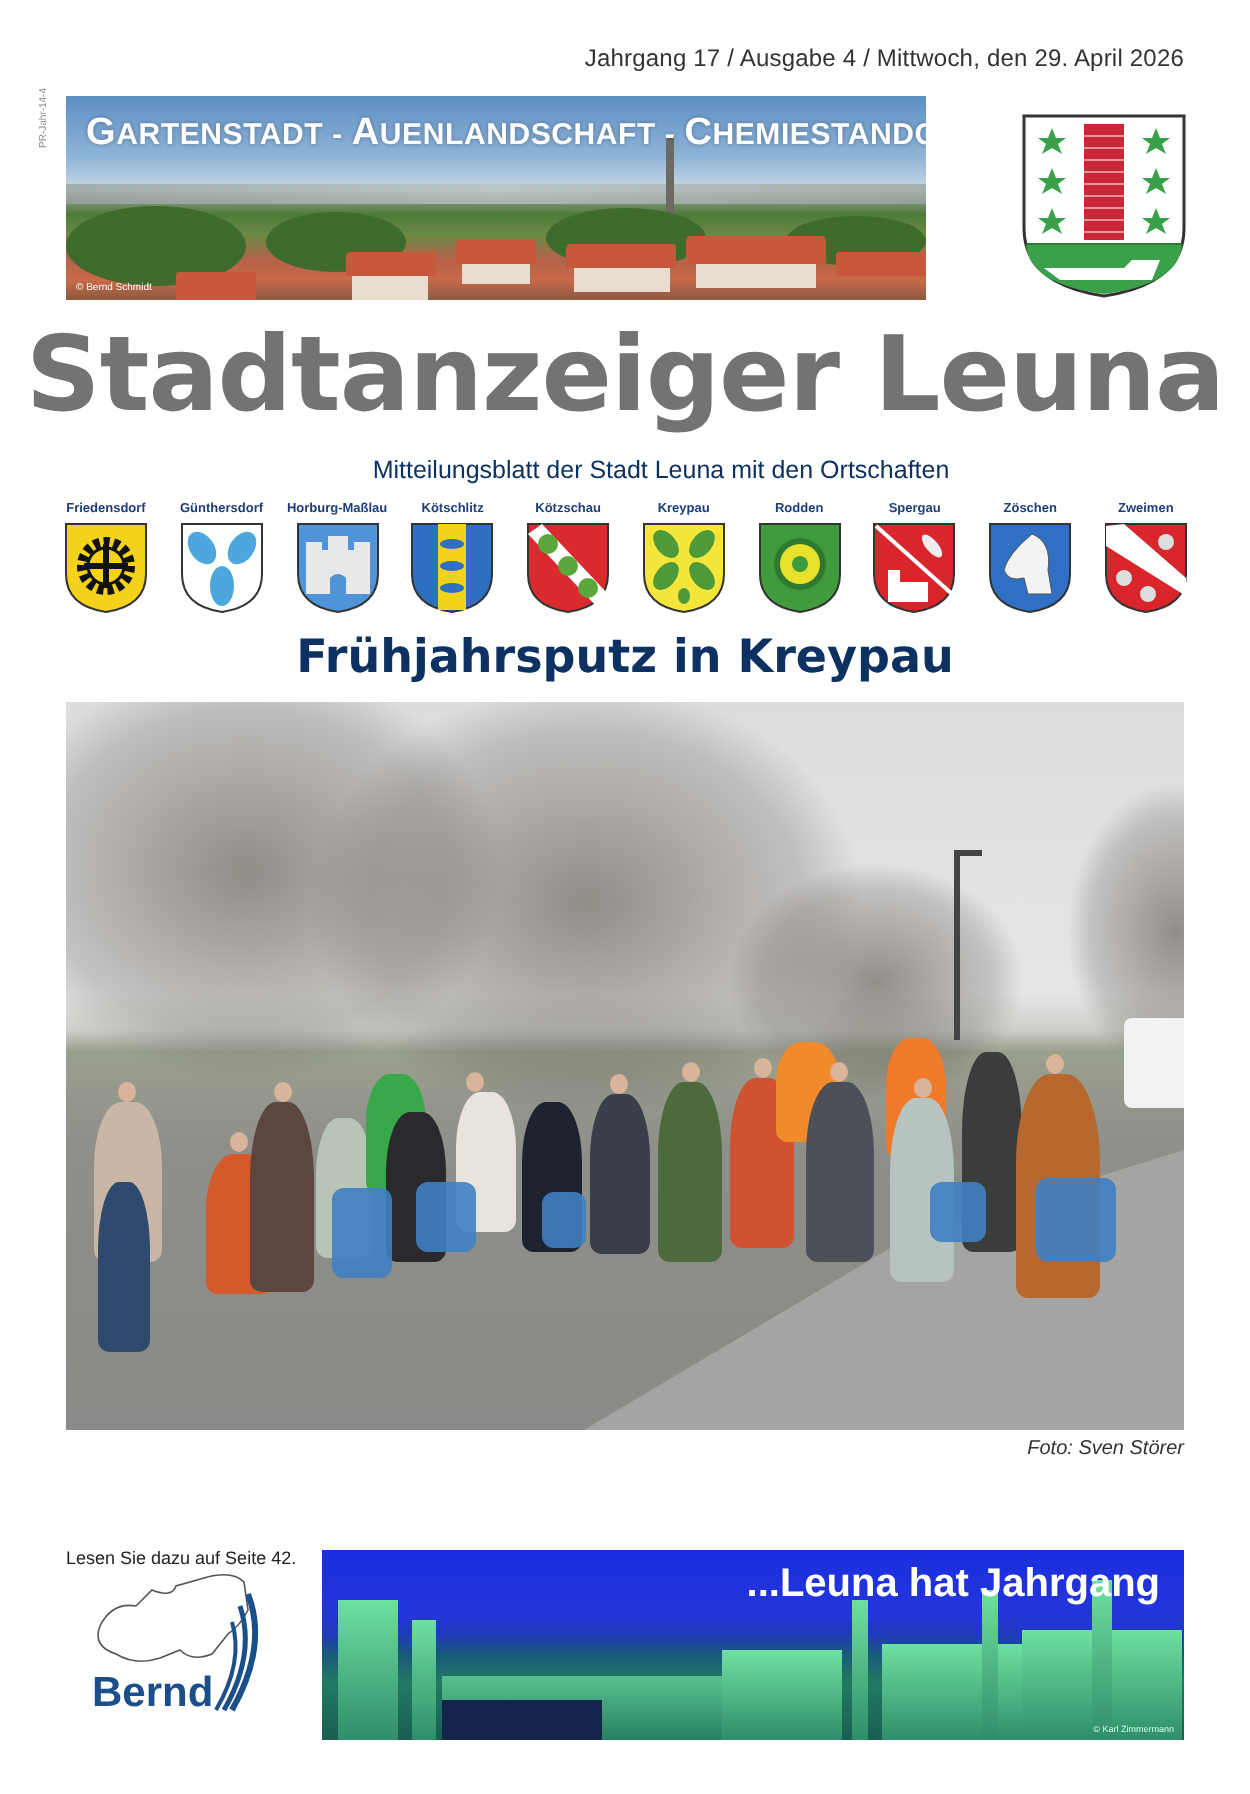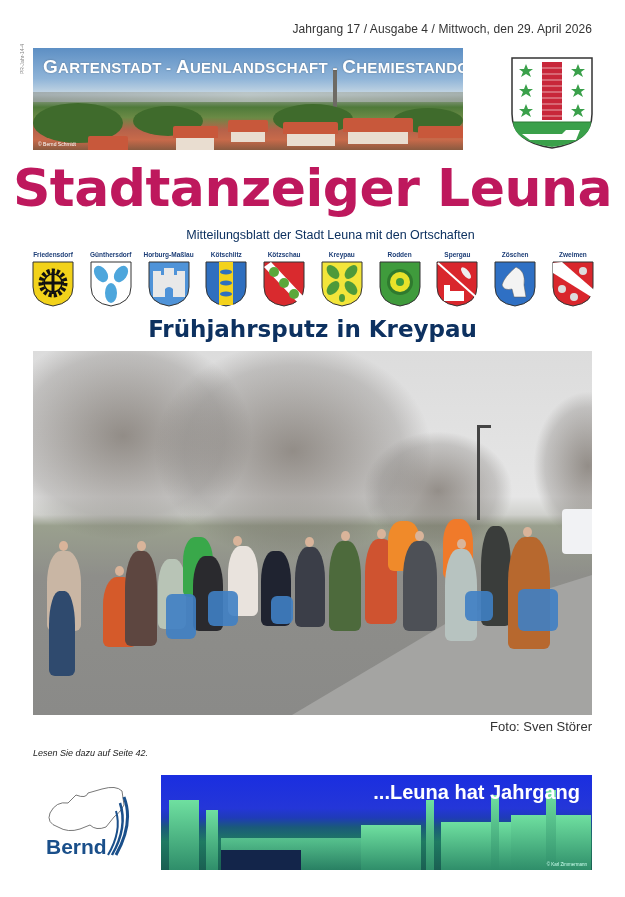--- a/index.html
+++ b/index.html
@@ -15,43 +15,43 @@
   .top-banner .chimney { position: absolute; left: 300px; top: 20px; width: 4px; height: 40px; background: #6d6a64; }
   .roof { position: absolute; background: #c8583b; border-radius: 2px 2px 0 0; }
   .wall { position: absolute; background: #e9ddd0; }
   .tree { position: absolute; background: #3f6b2c; border-radius: 50%; }
   .top-banner .title { position: absolute; left: 10px; top: 8px; color: #fff; font-weight: bold; font-size: 15px; letter-spacing: 0.3px; white-space: nowrap; text-shadow: 0 0 2px rgba(0,0,0,.3); }
   .top-banner .title .big { font-size: 19px; }
   .top-banner .credit { position: absolute; left: 5px; bottom: 3px; font-size: 5px; color: #fff; }
 
   .coat-main { position: absolute; left: 510px; top: 56px; width: 84px; height: 94px; }
 
-  .masthead { position: absolute; left: 0; top: 158px; width: 625px; text-align: center; font-family: "DejaVu Sans", sans-serif; font-weight: bold; font-size: 52px; color: #be185d; letter-spacing: -0.5px; }
+  .masthead { position: absolute; left: 0; top: 158px; width: 625px; text-align: center; font-family: "DejaVu Sans", sans-serif; font-weight: bold; font-size: 52px; color: #737373; letter-spacing: -0.5px; }
   .subtitle { position: absolute; left: 0; top: 228px; width: 625px; text-align: center; font-size: 12.5px; color: #0d3160; padding-left: 36px; }
 
   .villages { position: absolute; left: 28px; top: 251px; width: 570px; display: flex; justify-content: space-between; }
   .village { width: 50px; display: flex; flex-direction: column; align-items: center; }
   .village .name { font-size: 6.5px; font-weight: bold; color: #1d3e77; white-space: nowrap; height: 10px; }
   .village svg { width: 42px; height: 46px; }
 
   .headline { position: absolute; left: 0; top: 316px; width: 625px; text-align: center; font-family: "DejaVu Sans", sans-serif; font-weight: bold; font-size: 23px; color: #0d3160; }
 
   .photo { position: absolute; left: 33px; top: 351px; width: 559px; height: 364px; overflow: hidden;
     background: linear-gradient(180deg, #dcdcdc 0%, #e6e6e6 40%, #cfd0cc 45%, #9aa08e 48%, #8e8e8a 62%, #8a8a88 100%); }
   .photo .road { position: absolute; right: 0; bottom: 0; width: 300px; height: 140px; background: #a4a4a2; clip-path: polygon(100% 0, 100% 100%, 0 100%, 55% 30%); }
   .photo .tree-mass { position: absolute; background: radial-gradient(ellipse at center, rgba(80,70,60,.55) 0%, rgba(100,95,90,.25) 55%, rgba(0,0,0,0) 70%); }
   .photo .lamp { position: absolute; left: 444px; top: 74px; width: 3px; height: 95px; background: #444; }
   .photo .lamp::after { content: ""; position: absolute; left: 0; top: 0; width: 14px; height: 3px; background: #444; }
   .photo .van { position: absolute; right: 0; top: 158px; width: 30px; height: 45px; background: #f1f2f4; border-radius: 4px 0 0 4px; }
   .person { position: absolute; border-radius: 40% 40% 6px 6px; }
   .head { position: absolute; width: 9px; height: 10px; border-radius: 50%; background: #d9b49a; }
   .bag { position: absolute; background: #3f7fc4; border-radius: 6px; opacity: .9; }
 
-  .photo-credit { position: absolute; right: 33px; top: 719px; font-size: 13px; color: #333; }
-  .read-more { position: absolute; left: 33px; top: 748px; font-size: 9px; color: #222; font-style: italic; }
+  .photo-credit { position: absolute; right: 33px; top: 719px; font-size: 10px; font-style: italic; color: #333; }
+  .read-more { position: absolute; left: 33px; top: 774px; font-size: 9px; color: #222; }
 
   .leuna-logo { position: absolute; left: 42px; top: 783px; width: 90px; height: 80px; }
   .bottom-banner { position: absolute; left: 161px; top: 775px; width: 431px; height: 95px; overflow: hidden;
     background: linear-gradient(180deg, #1a2ee0 0%, #2436d8 35%, #1f3bb8 45%, #1a5a7a 55%, #1f7a62 70%, #1a5f52 100%); }
   .bottom-banner .title { position: absolute; right: 12px; top: 6px; color: #fff; font-weight: bold; font-size: 20px; white-space: nowrap; }
   .bottom-banner .credit { position: absolute; right: 5px; bottom: 3px; font-size: 4.5px; color: #cfe; }
   .tower { position: absolute; bottom: 0; background: linear-gradient(180deg,#6fe0a0,#2f8e6a); }
 </style>
 </head>
 <body>

